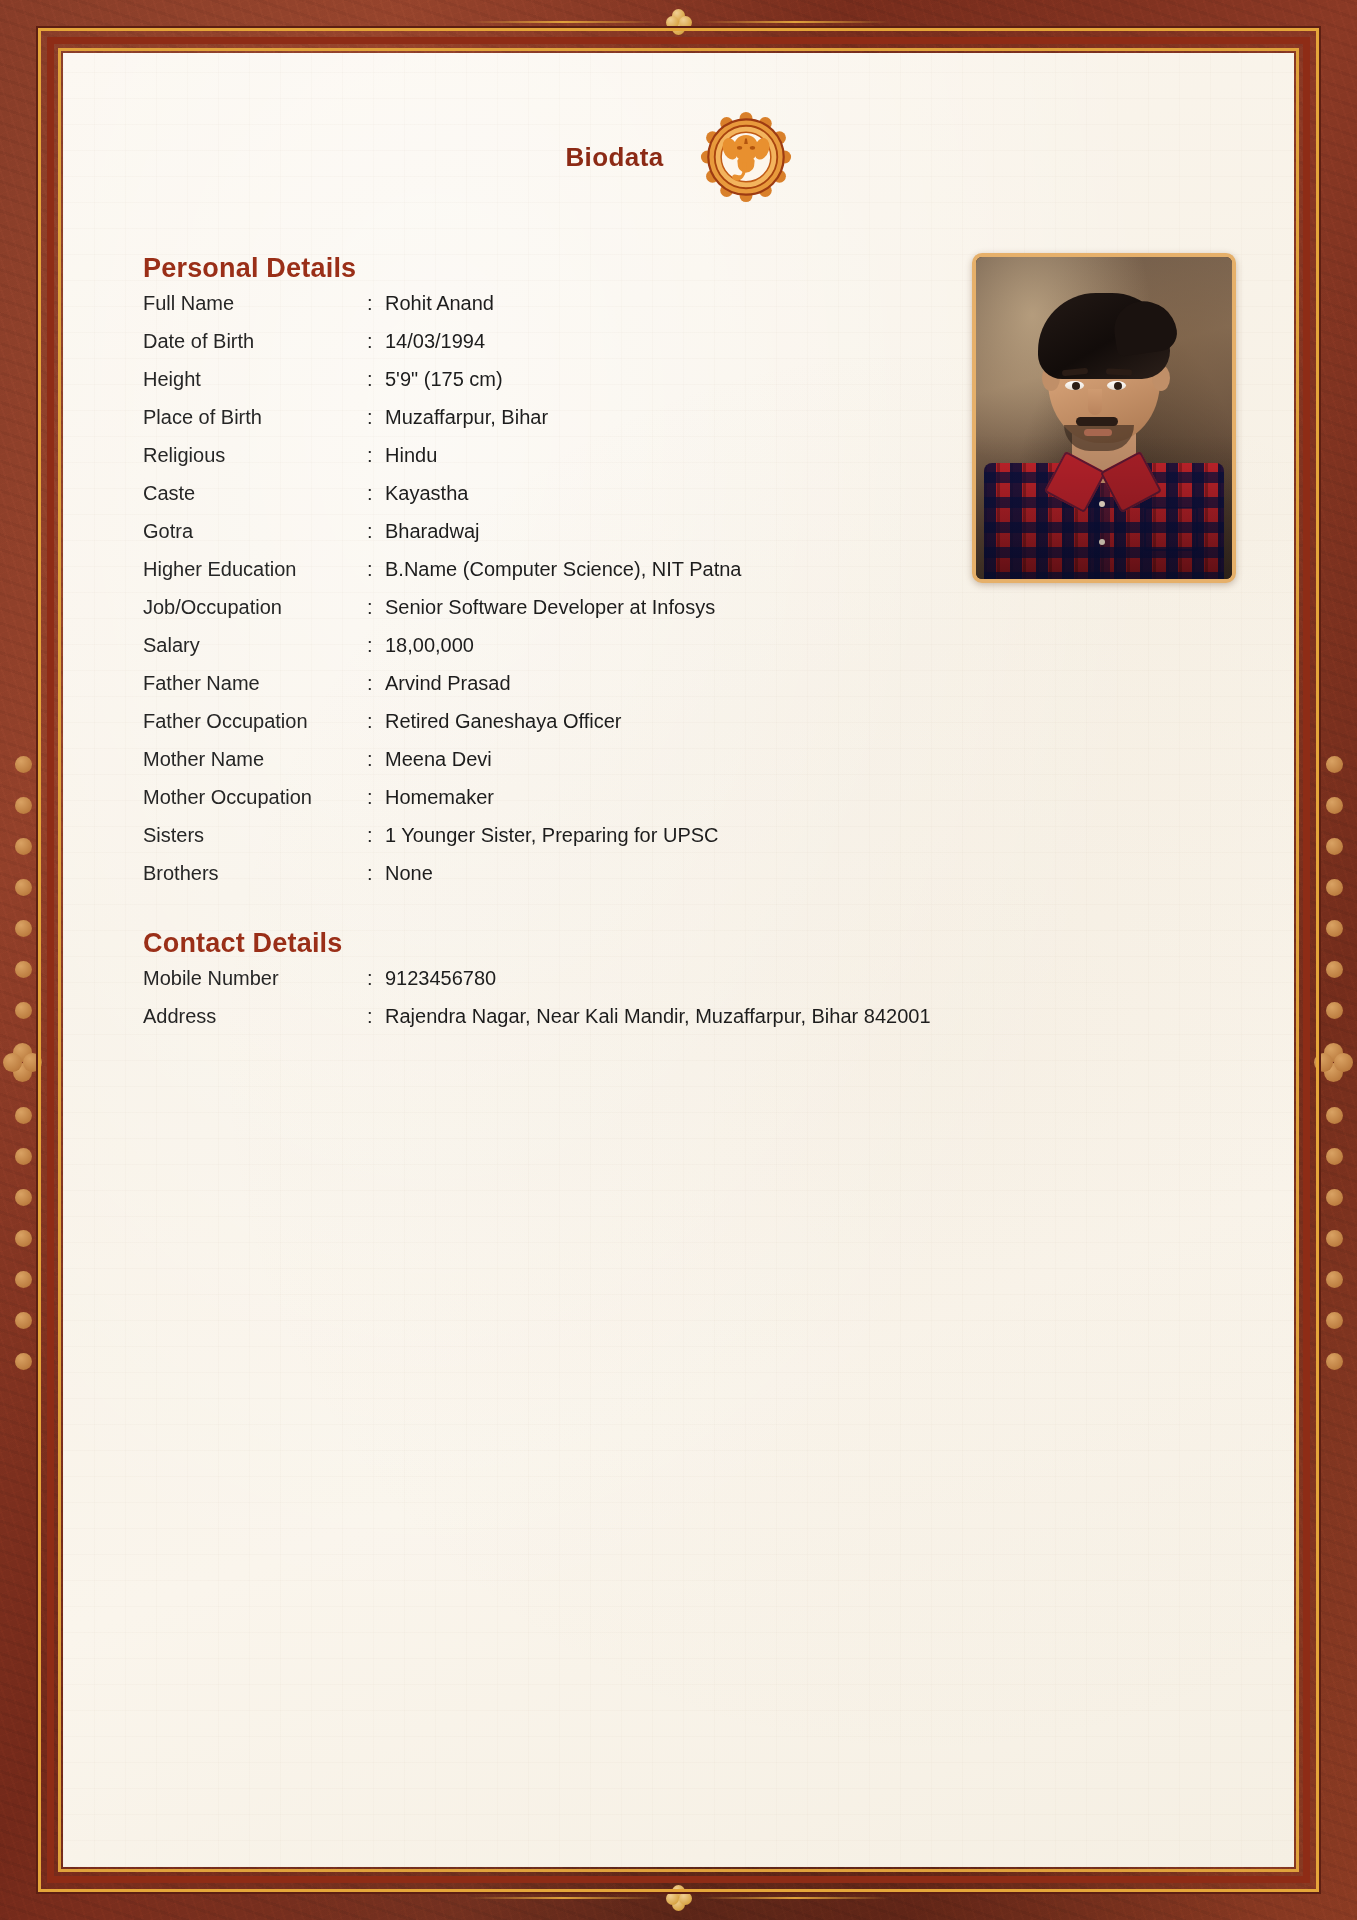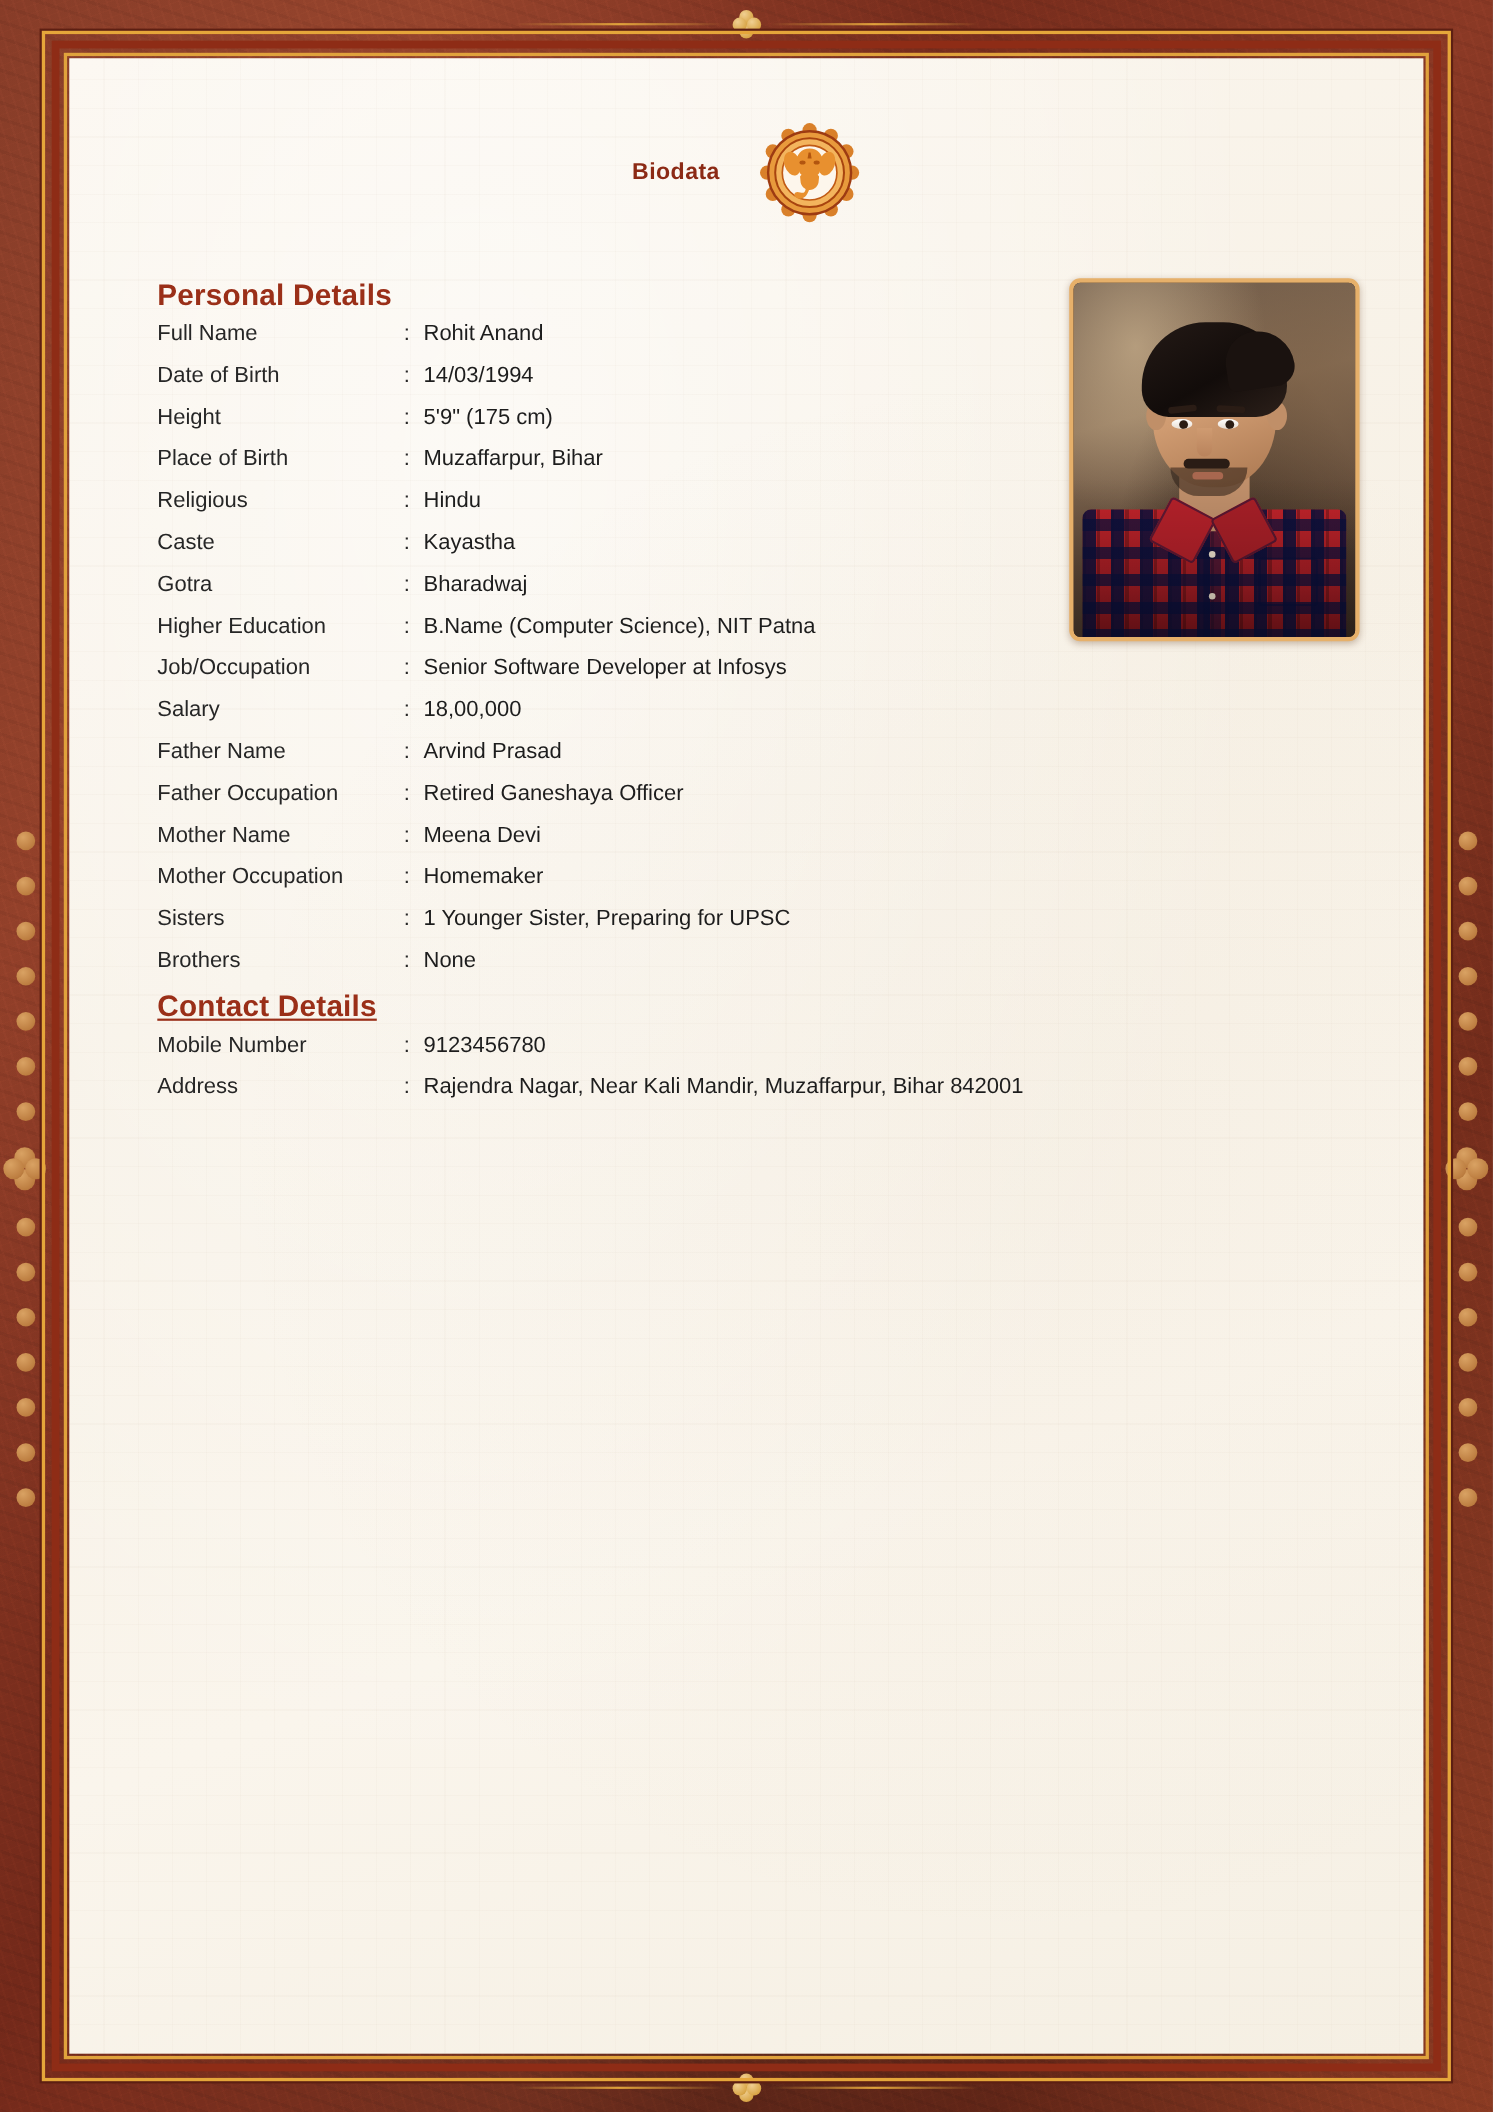--- a/index.html
+++ b/index.html
@@ -80,30 +80,30 @@
   .tb-orn .cl span.t{left:6.5px;top:0;}
   .tb-orn .cl span.b{left:6.5px;top:13px;}
   .tb-orn .cl span.l{left:0;top:6.5px;}
   .tb-orn .cl span.r{left:13px;top:6.5px;}
   
   #header{
     position:absolute;left:0;right:0;top:58px;
     display:flex;align-items:center;justify-content:center;gap:36px;
   }
   #title-left,#title-right{
-    font-size:21px;font-weight:bold;color:#8c2a15;letter-spacing:.4px;white-space:nowrap;
+    font-size:26px;font-weight:bold;color:#8c2a15;letter-spacing:.4px;white-space:nowrap;
   }
   #ganesha{width:92px;height:92px;position:relative;flex:0 0 auto;}
   
   #content{position:absolute;left:80px;top:200px;right:60px;}
   .section-title{
     font-size:27px;font-weight:bold;color:#9a2f18;margin:0 0 8px 0;letter-spacing:.2px;
   }
   #family-title{margin-top:28px;}
-  #contact-title{text-decoration:underline;}
+  #contact-title{margin-top:28px;}
   .row{display:flex;align-items:baseline;height:38px;}
   .label{width:224px;flex:0 0 224px;font-size:20px;color:#262626;}
   .colon{width:18px;flex:0 0 18px;font-size:20px;color:#262626;}
   .value{font-size:20px;color:#1d1d1d;white-space:nowrap;text-align:right;}
   
   #photo-frame{
     position:absolute;right:58px;top:200px;width:256px;height:322px;
     border:4px solid #e6b06a;border-radius:10px;overflow:hidden;
     box-shadow:0 2px 7px rgba(90,50,20,.30);background:#3a2c26;
   }

